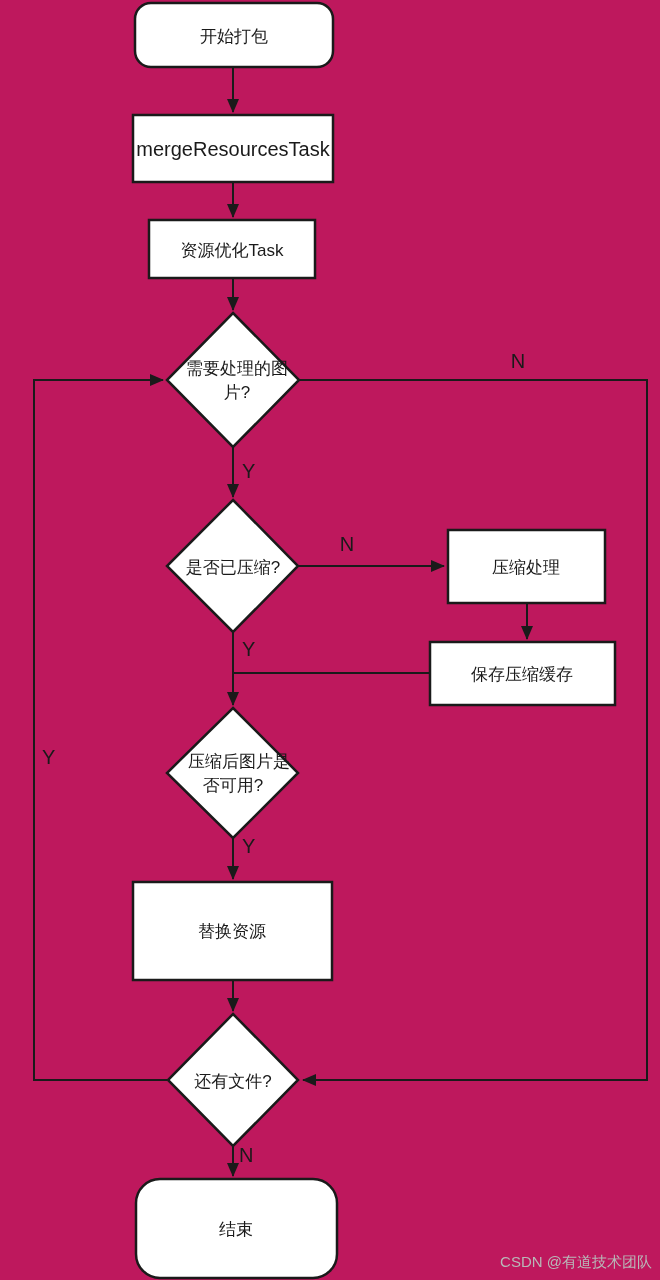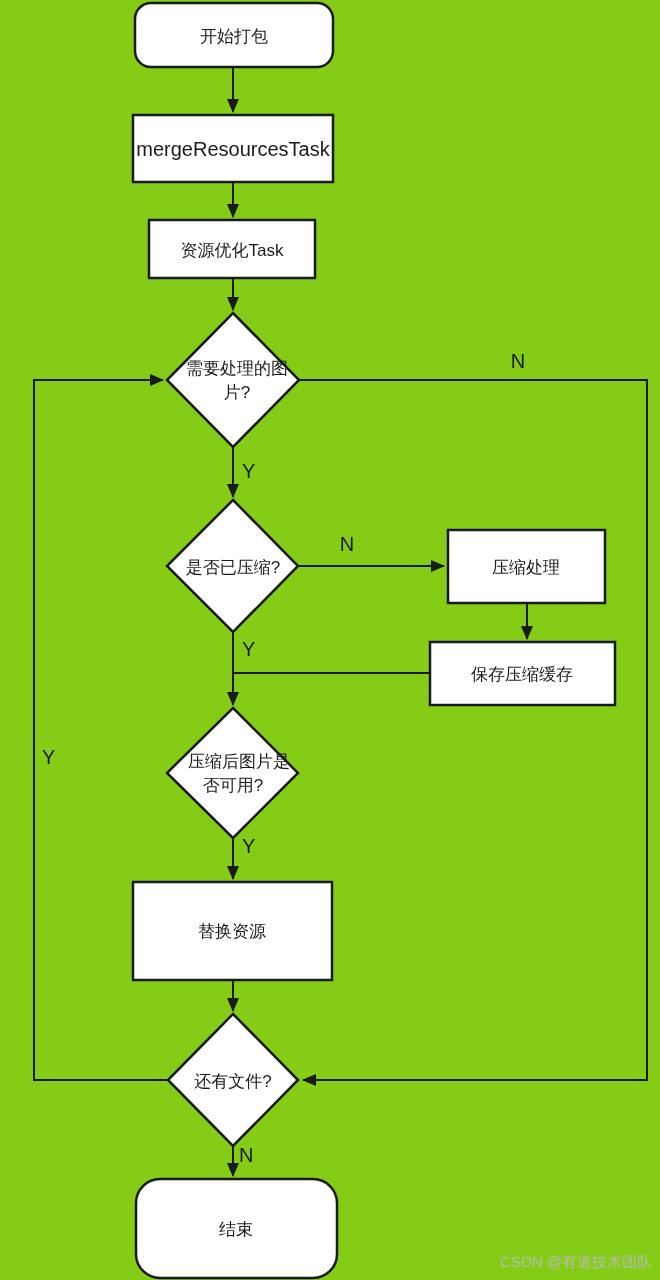--- a/index.html
+++ b/index.html
@@ -4,21 +4,21 @@
 <style>
   html, body {
     margin: 0;
     padding: 0;
     background: #ffffff;
   }
   #stage {
     position: relative;
     width: 660px;
     height: 1280px;
-    background: #84cc16;
+    background: #be185d;
     overflow: hidden;
     font-family: "Liberation Sans", "DejaVu Sans", sans-serif;
   }
   svg { display: block; }
   .node-shape {
     fill: #ffffff;
     stroke: #1a1a1a;
     stroke-width: 2.5;
   }
   .edge {

